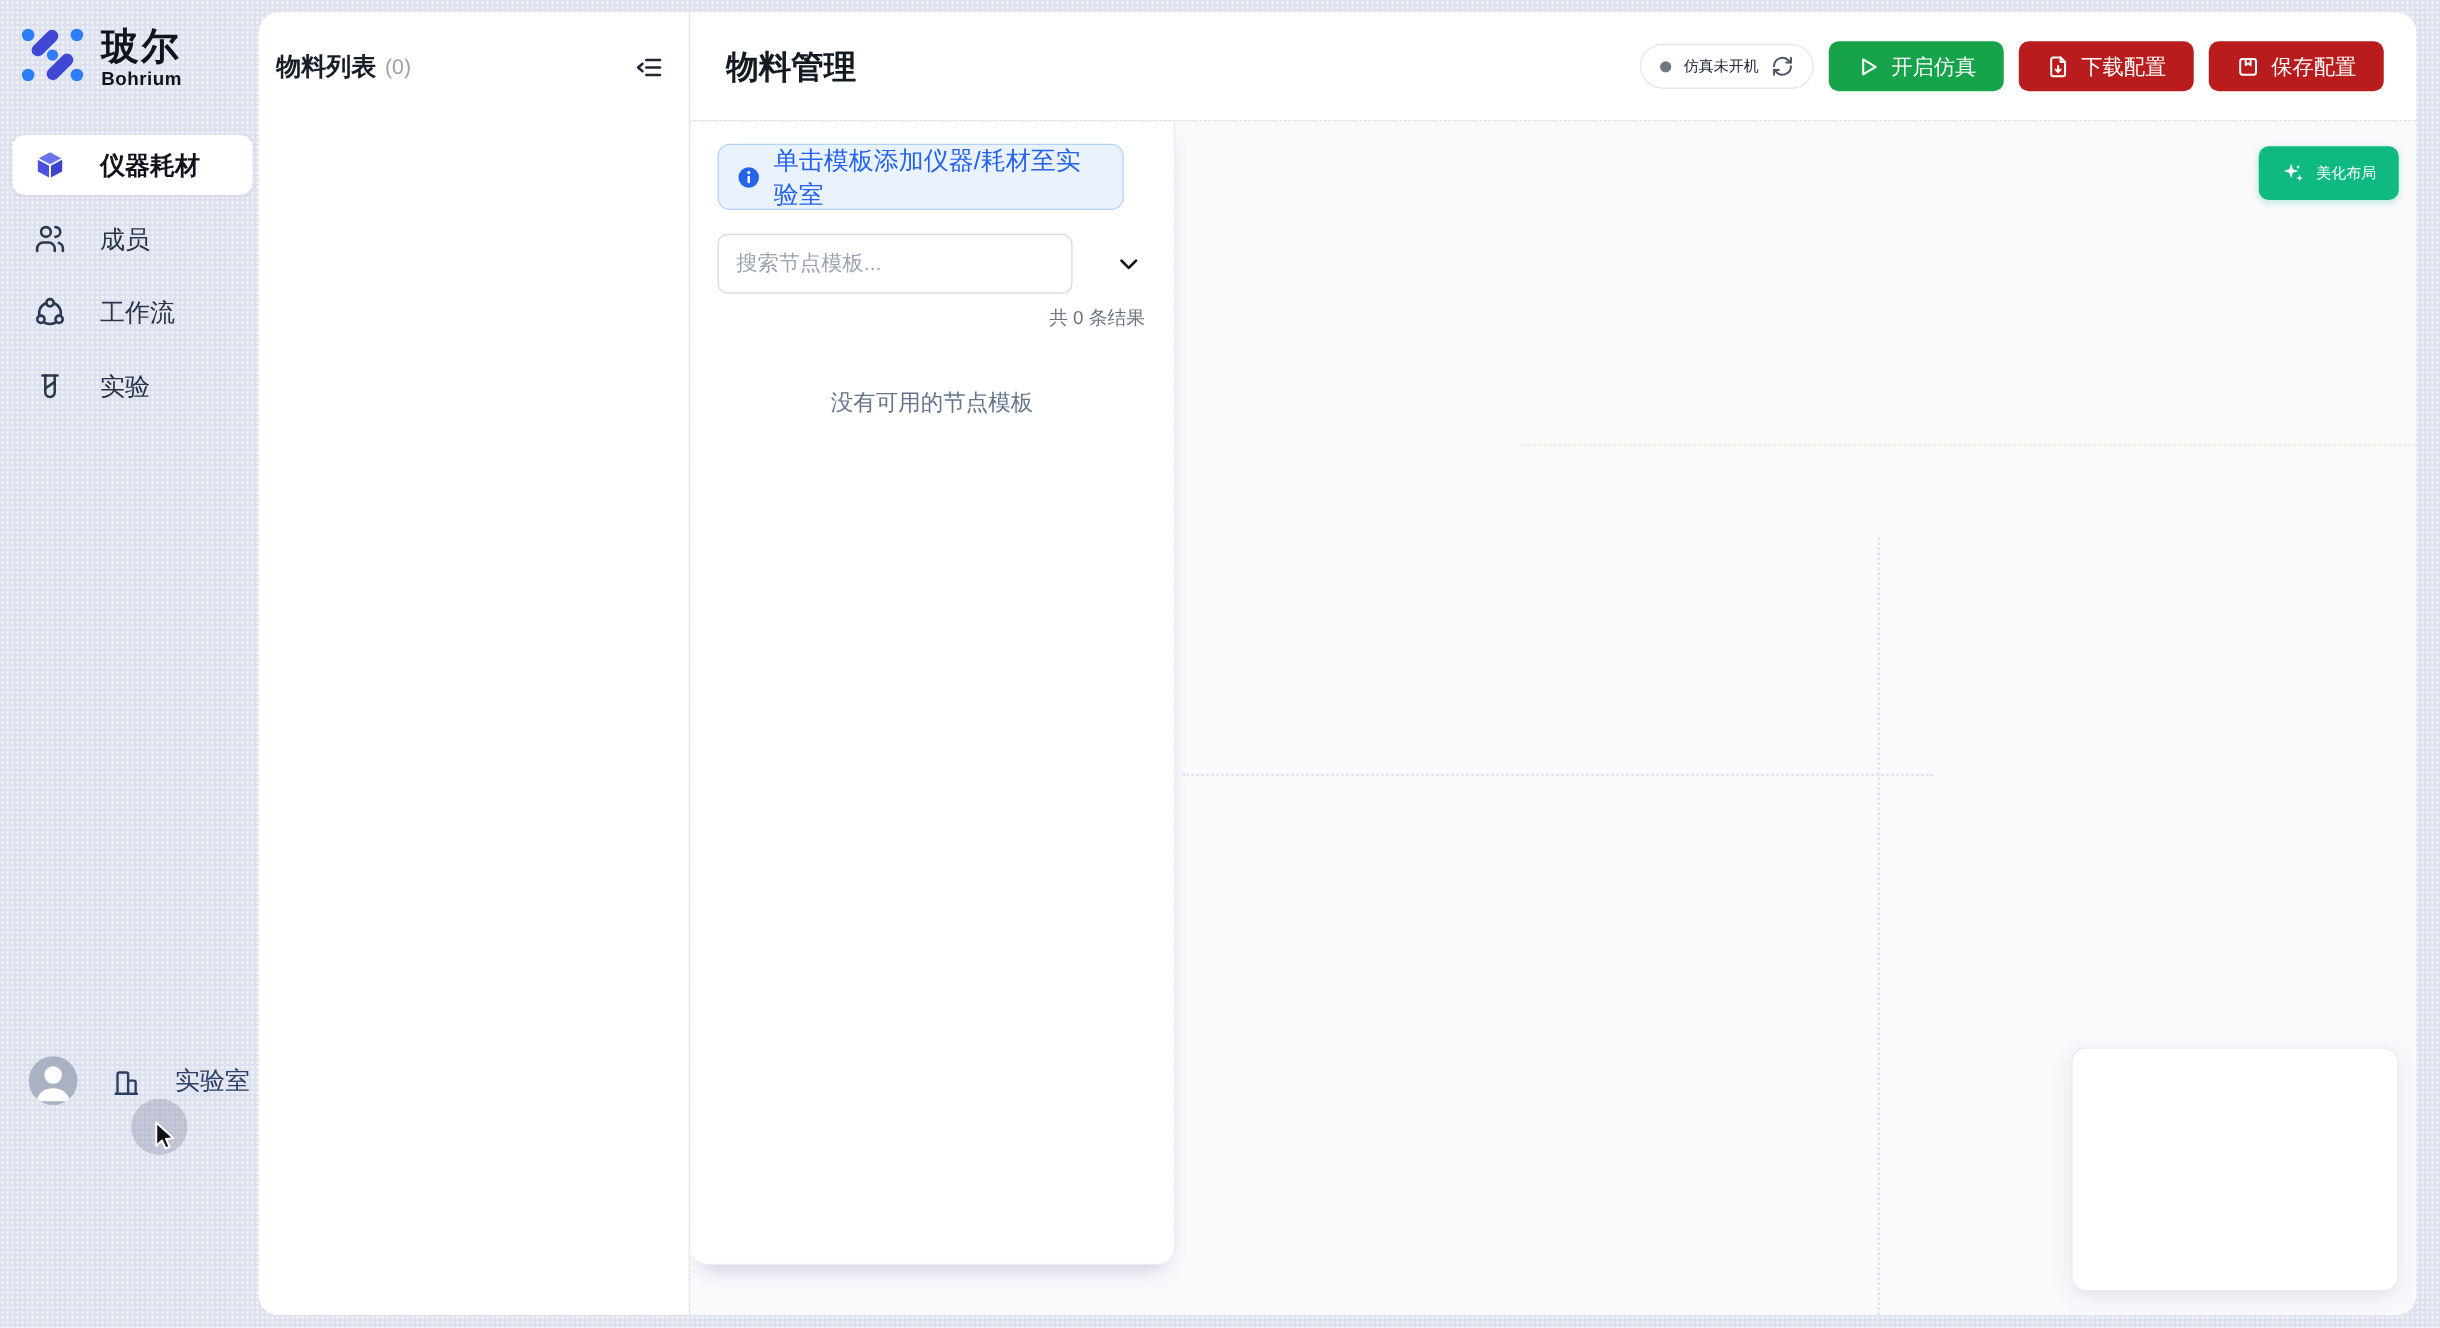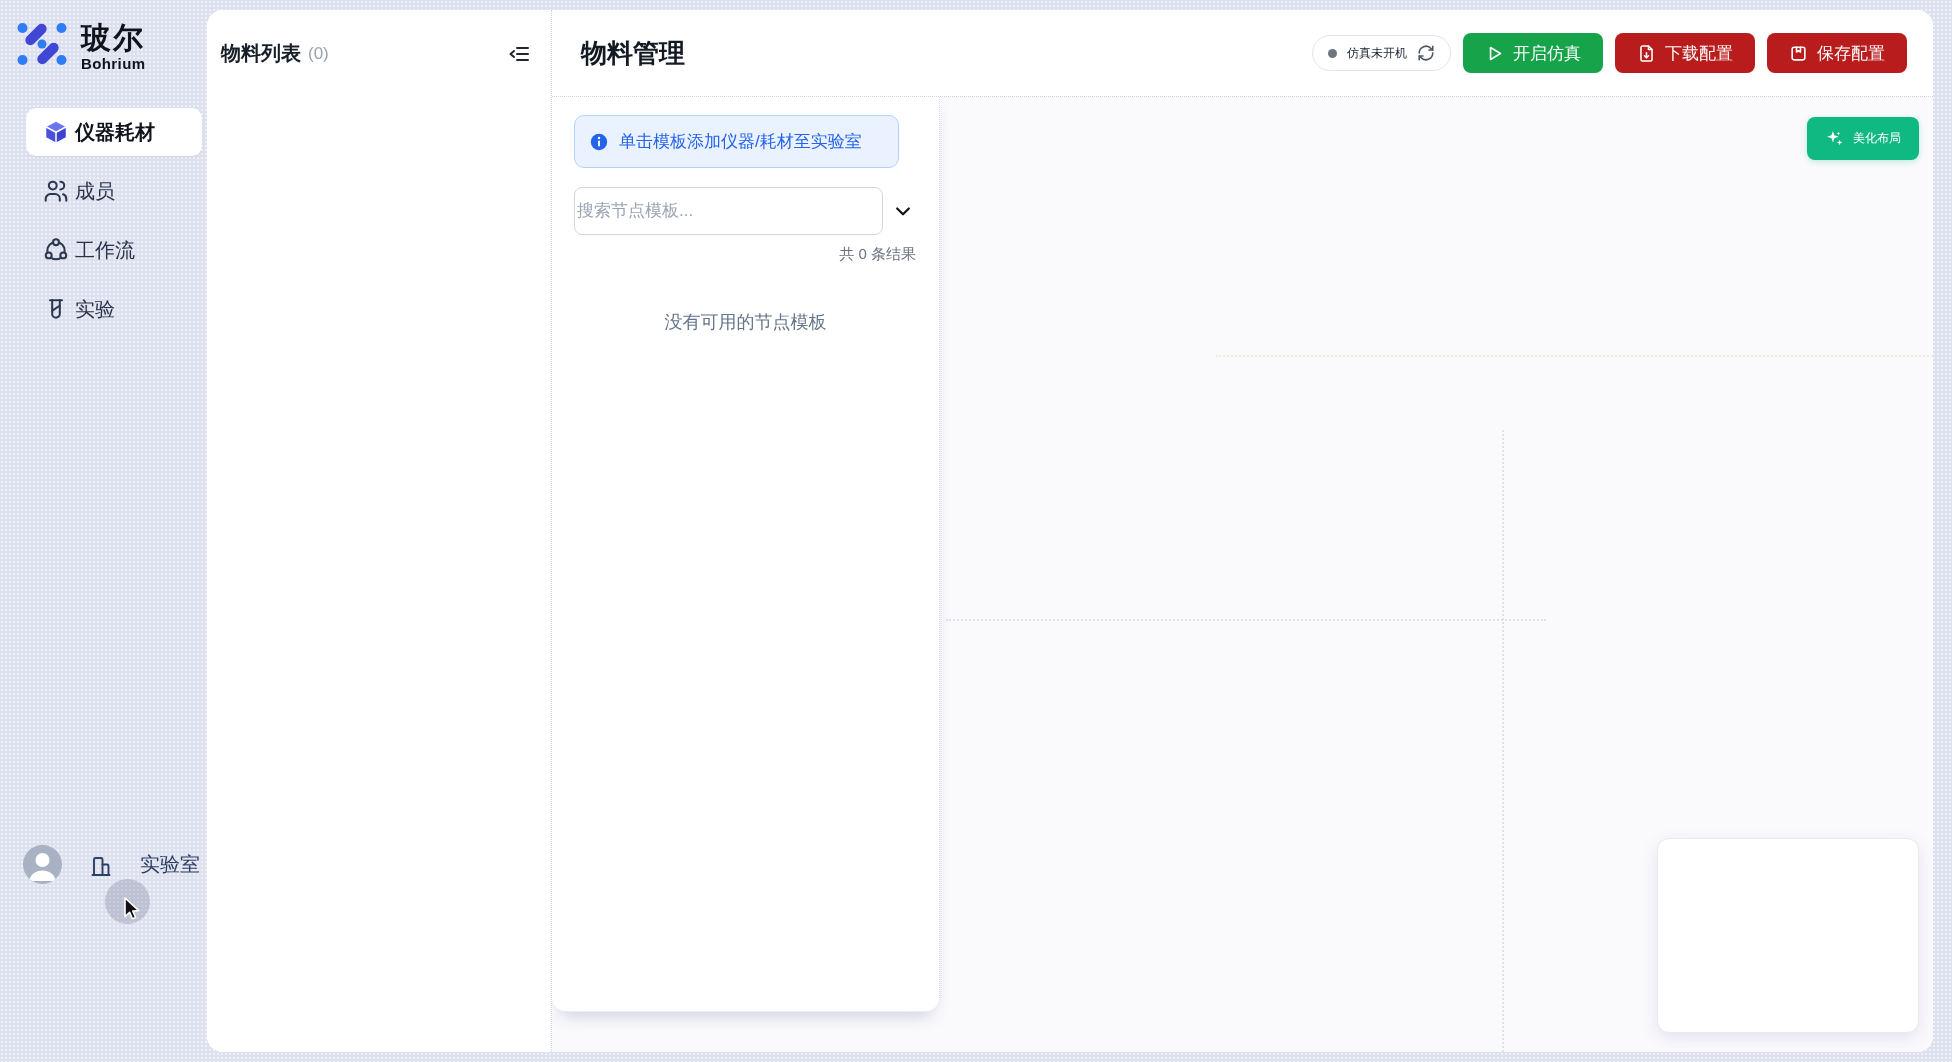--- a/index.html
+++ b/index.html
@@ -12,21 +12,21 @@
     position:relative;
     color:#1b2430;
   }
   
   .sidebar { position:absolute; left:0; top:0; width:215px; height:896px; }
   .logo { display:flex; align-items:flex-start; gap:13px; padding:19px 0 0 16px; }
   .logo-mark { width:52px; height:50px; flex:0 0 auto; }
   .logo-zh { font-size:30px; font-weight:700; color:#10131c; letter-spacing:2px; line-height:1.1; margin-top:2px;}
   .logo-en { font-size:15px; font-weight:700; color:#10131c; letter-spacing:.4px; margin-top:1px;}
   .menu { margin-top:36px; }
-  .menu-item { display:flex; align-items:center; gap:6px; height:48px; margin:0 13px 11px 26px;
+  .menu-item { display:flex; align-items:center; gap:27px; height:48px; margin:0 13px 11px 10px;
     border-radius:10px; padding-left:17px; font-size:20px; color:#273349; font-weight:500; cursor:pointer; }
   .menu-item.active { background:#ffffff; font-weight:700; color:#10131c; box-shadow:0 1px 3px rgba(80,80,130,.08); }
   .menu-item .mi { width:26px; height:26px; flex:0 0 auto; }
   .side-footer { position:absolute; left:0; bottom:12px; width:215px; display:flex; align-items:center; padding-left:23px; }
   .avatar { width:39px; height:39px; border-radius:50%; background:#a9b2c3; overflow:hidden; flex:0 0 auto; }
   .lab-row { display:flex; align-items:flex-end; gap:27px; margin-left:27px; color:#2b3e63; font-size:20px; font-weight:500; cursor:pointer; }
   
   .app-card { position:absolute; left:207px; top:10px; width:1726px; height:1042px; background:#fff;
     border-radius:16px; display:flex; overflow:hidden; }
   .left-panel { width:345px; flex:0 0 auto; border-right:1.5px dotted #cfcfe5; padding:30px 20px 0 14px; background:#fff; }
@@ -51,24 +51,24 @@
   
   .canvas { position:relative; flex:1; background:#fafafd; overflow:hidden; }
   .grid-v { position:absolute; left:950px; top:333px; bottom:0; width:0; border-left:2px dotted #dfdff2; }
   .grid-h { position:absolute; top:522px; left:394px; width:600px; height:0; border-top:2px dotted #dfdff2; }
   .grid-h2 { position:absolute; top:258px; left:664px; right:0; height:0; border-top:2px dotted #efedda; }
   .node-panel { position:absolute; left:0; top:0; width:388px; height:915px; background:#fff;
     border-right:1.5px dotted #d9d9ee; border-bottom:1px solid #ececf4; border-radius:0 0 14px 14px;
     box-shadow:0 12px 16px -8px rgba(100,100,150,.28), 8px 0 12px -10px rgba(100,100,150,.10);
     padding:18px 22px; }
   .hint-banner { width:325px; height:53px; background:#e9f2fe; border:1px solid #b3d2f8; border-radius:10px;
-    display:flex; align-items:center; gap:11px; padding:0 15px; color:#2563eb; font-size:17px; }
+    display:flex; align-items:center; gap:11px; padding:0 15px; color:#2563eb; font-size:20px; }
   .hint-banner svg { width:18px; height:18px; flex:0 0 auto; }
   .search-row { margin-top:19px; display:flex; align-items:center; }
-  .search-input { width:309px; height:48px; border:1px solid #d4d7de; border-radius:8px; padding:0 2px;
+  .search-input { width:284px; height:48px; border:1px solid #d4d7de; border-radius:8px; padding:0 14px;
     font-size:17px; font-family:inherit; color:#1b2430; background:#fff; outline:none; }
   .search-input::placeholder { color:#9aa3b2; }
   .panel-chevron { margin-left:auto; margin-right:4px; width:20px; height:20px; color:#101418; cursor:pointer; display:flex; }
   .result-count { margin-top:10px; text-align:right; padding-right:1px; font-size:15px; color:#6b7280; }
   .empty-text { margin-top:46px; text-align:center; font-size:18px; color:#64748b; }
   .beautify-btn { position:absolute; top:20px; right:14px; height:43px; display:flex; align-items:center; gap:9px;
     padding:0 18px; background:#10b981; border:none; border-radius:8px; color:#fff; font-size:12px; font-weight:500;
     font-family:inherit; cursor:pointer; box-shadow:0 2px 6px rgba(16,185,129,.25); }
   .beautify-btn svg { width:19px; height:19px; }
   .minimap { position:absolute; right:14px; bottom:19px; width:262px; height:195px; background:#fff;

